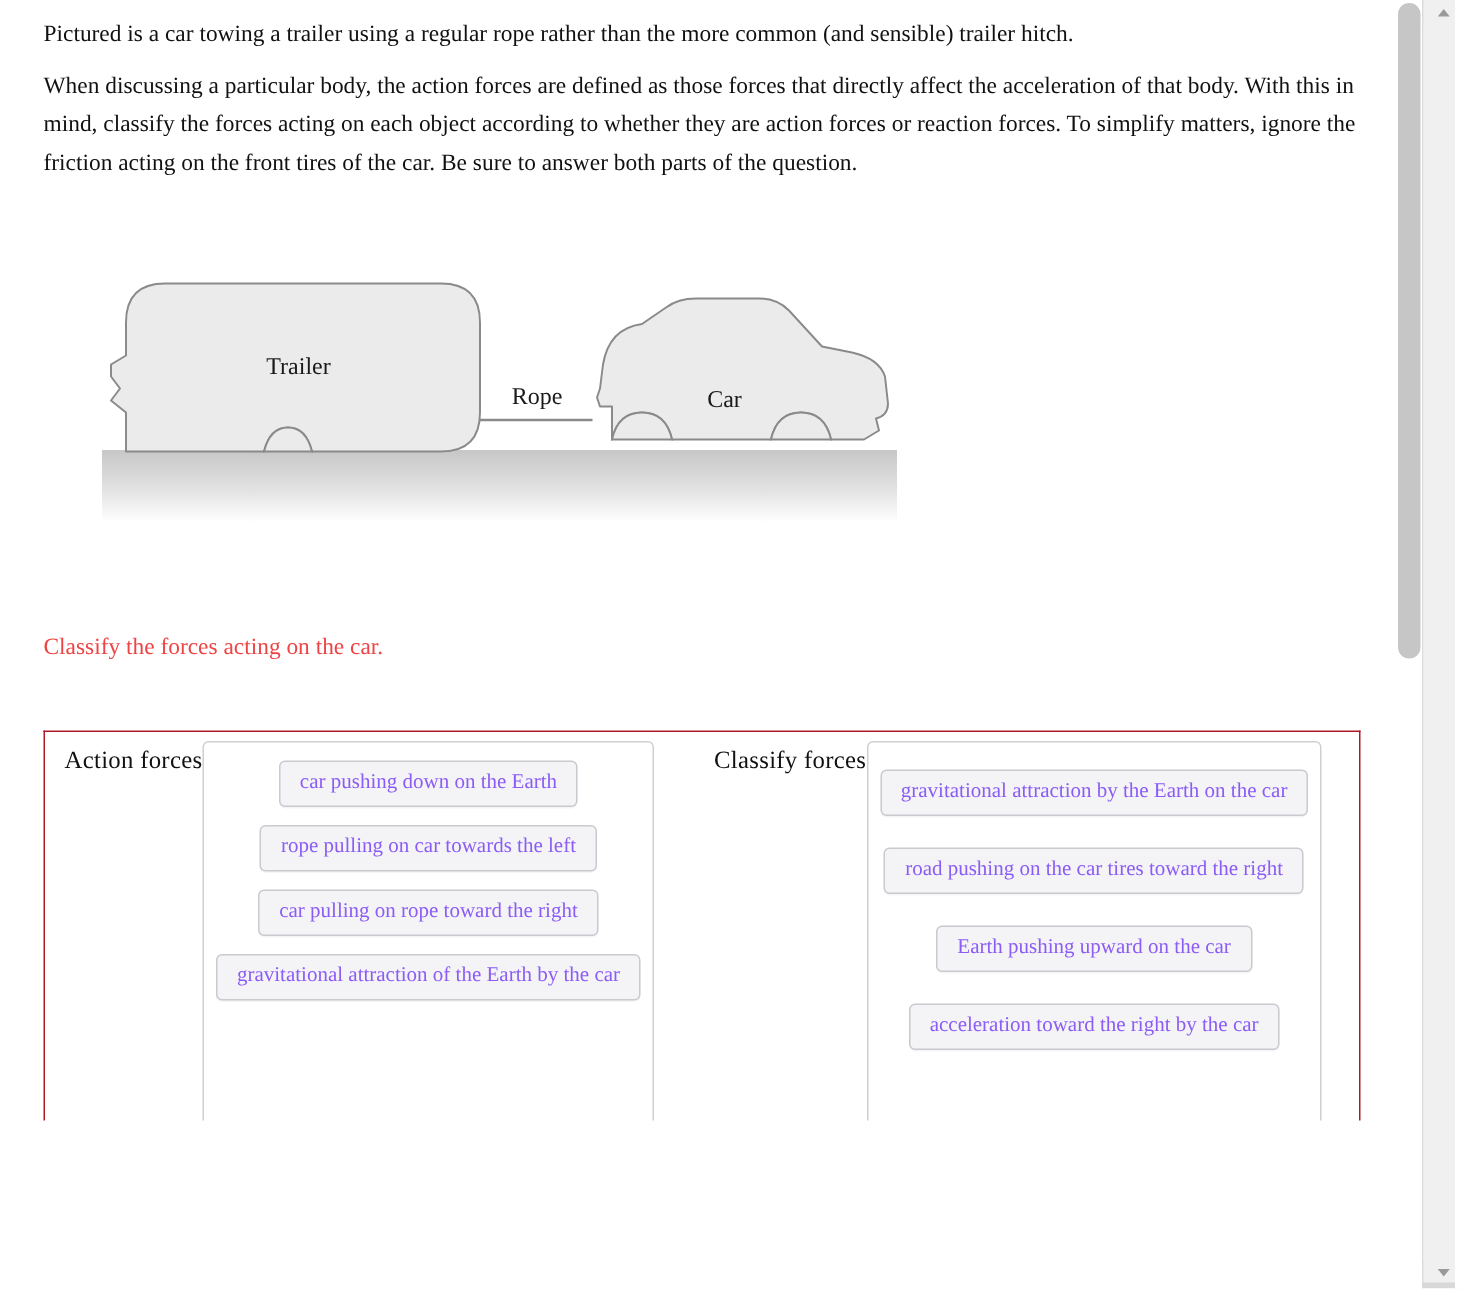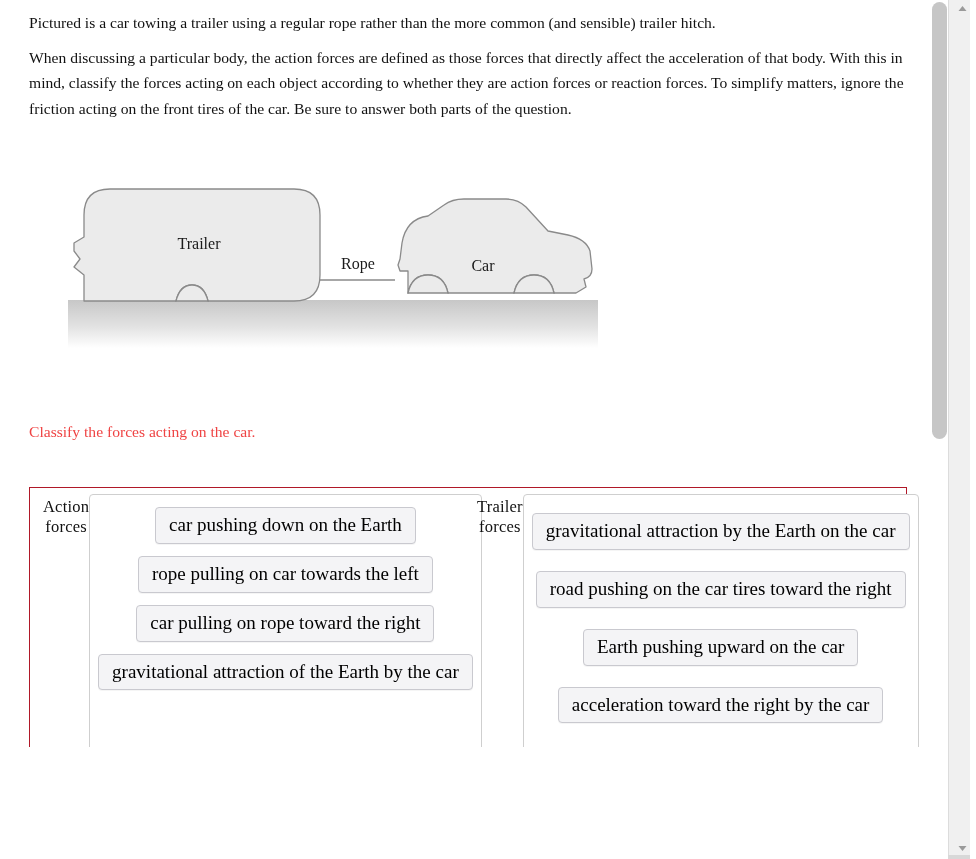--- a/index.html
+++ b/index.html
@@ -112,22 +112,22 @@
     background: #ffffff;
   }
   .dropzone.right { gap: 21px; padding-top: 18px; }
 
   .chip {
     display: inline-block;
     background: #f4f4f6;
     border: 1px solid #c9c9cf;
     border-radius: 4px;
     padding: 6px 13px 7px 13px;
-    font-size: 19px;
-    color: #000000;
+    font-size: 14px;
+    color: #8b5cf6;
     line-height: 1.15;
     white-space: nowrap;
     cursor: pointer;
     box-shadow: 0 1px 0 rgba(0,0,0,.04);
   }
 
   
   #answer-bank {
     position: absolute;
     left: 9px;
@@ -269,21 +269,21 @@
           <div class="column-title">Action forces</div>
           <div class="dropzone">
             <div class="chip">car pushing down on the Earth</div>
             <div class="chip">rope pulling on car towards the left</div>
             <div class="chip">car pulling on rope toward the right</div>
             <div class="chip">gravitational attraction of the Earth by the car</div>
           </div>
         </div>
 
         <div class="column">
-          <div class="column-title">Trailer forces</div>
+          <div class="column-title">Classify forces</div>
           <div class="dropzone right">
             <div class="chip">gravitational attraction by the Earth on the car</div>
             <div class="chip">road pushing on the car tires toward the right</div>
             <div class="chip">Earth pushing upward on the car</div>
             <div class="chip">acceleration toward the right by the car</div>
           </div>
         </div>
 
       </div>
 

